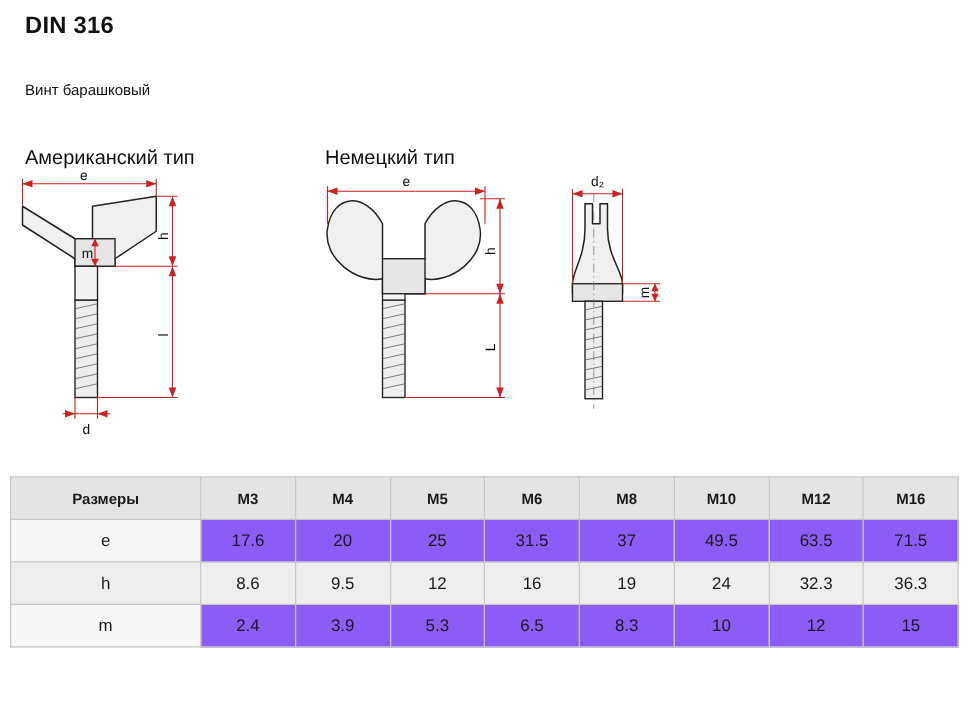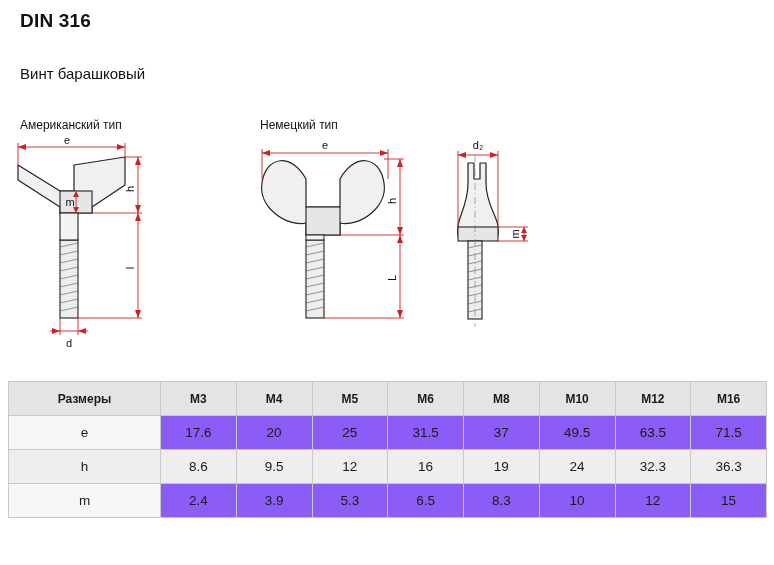--- a/index.html
+++ b/index.html
@@ -25,26 +25,26 @@
     top: 10px;
     font-size: 19px;
     font-weight: bold;
     letter-spacing: 0.2px;
     color: #111;
   }
   .subtitle {
     position: absolute;
     left: 20px;
     top: 65px;
-    font-size: 15px;
+    font-size: 12px;
     color: #111;
   }
   .fig-caption {
     position: absolute;
-    font-size: 12px;
+    font-size: 16px;
     color: #111;
   }
   #cap-american { left: 20px; top: 118px; }
   #cap-german { left: 260px; top: 118px; }
 
   .figure-area {
     position: absolute;
     left: 0;
     top: 135px;
     width: 774px;

